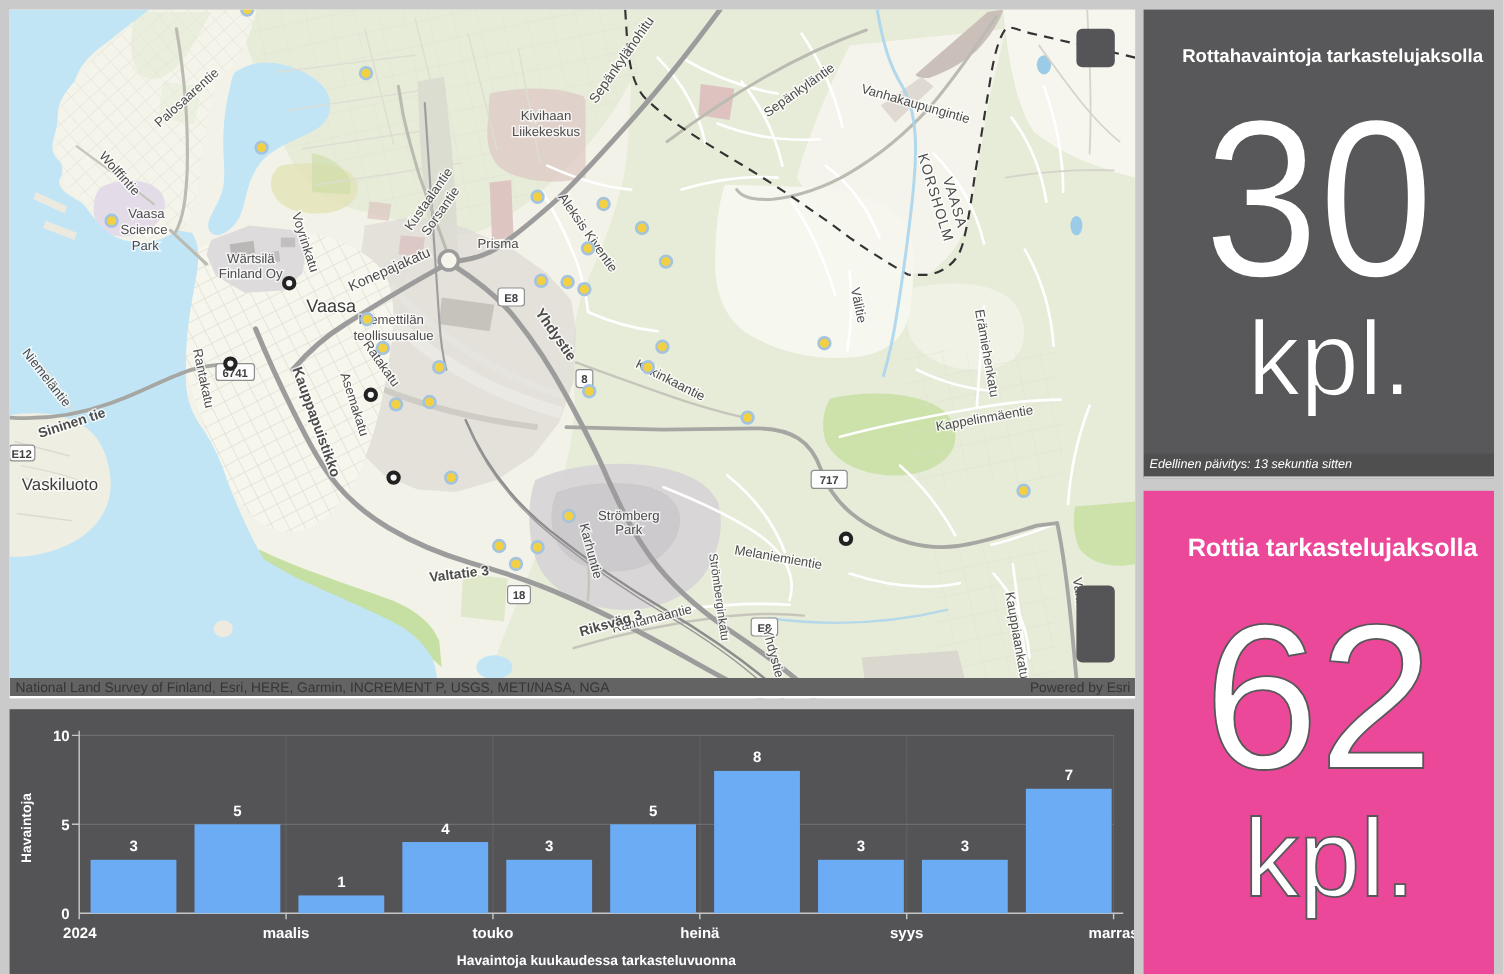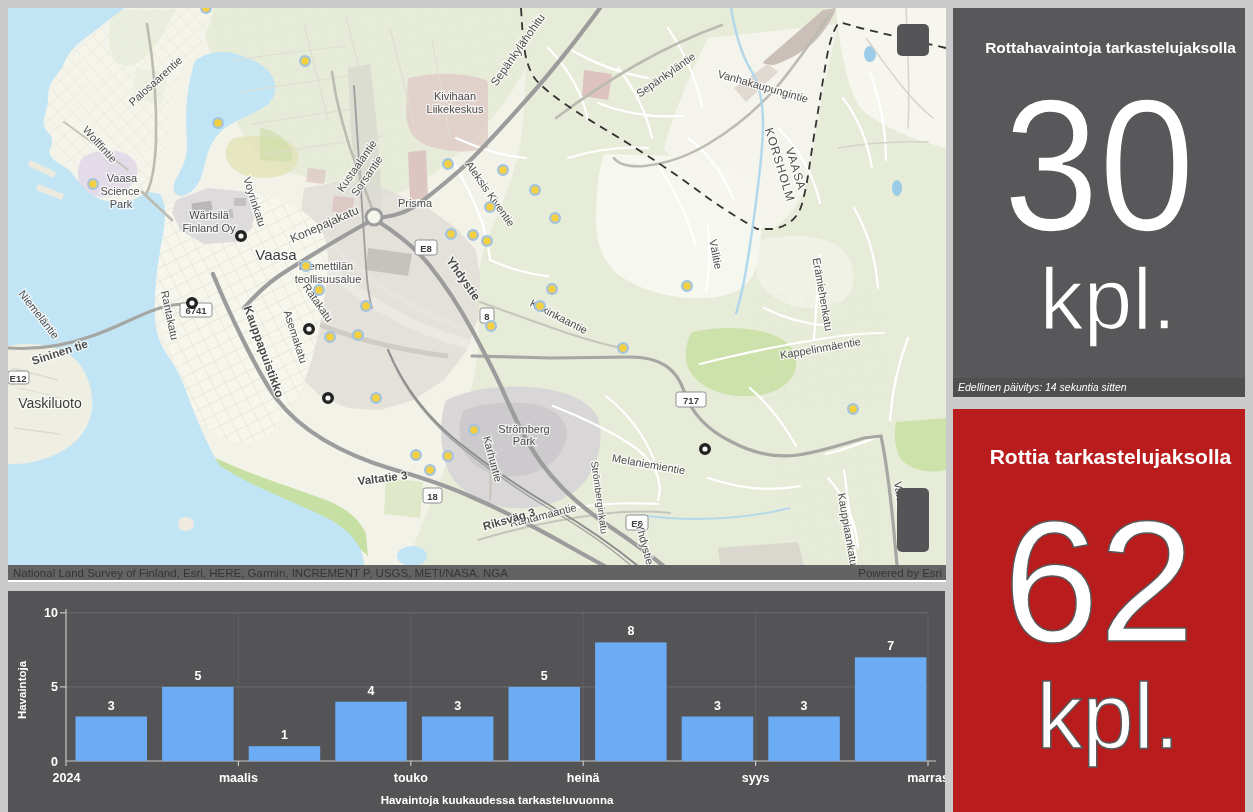--- a/index.html
+++ b/index.html
@@ -2,21 +2,21 @@
 <html><head>
 <meta charset="utf-8">
 <style>
 html,body{margin:0;padding:0;}
 body{width:1253px;height:812px;background:#cacaca;position:relative;overflow:hidden;
   font-family:"Liberation Sans", sans-serif;}
 .panel{position:absolute;overflow:hidden;}
 #map{left:8px;top:8px;width:938px;height:574px;background:#f3f2e8;}
 #chart{left:8px;top:591px;width:937px;height:221px;background:#545457;}
 #p1{left:953px;top:8px;width:292px;height:389px;background:#58585a;border-bottom:2px solid #cfcfcf;}
-#p2{left:953px;top:409px;width:292px;height:403px;background:#b91c1c;}
+#p2{left:953px;top:409px;width:292px;height:403px;background:#ec4899;}
 .ptitle{color:#fff;font-weight:bold;text-align:center;margin-left:23px;}
 #p1 .ptitle{font-size:15.5px;margin-top:31px;}
 #p2 .ptitle{font-size:21px;margin-top:36px;}
 .bignum{color:#fff;text-align:center;line-height:1;-webkit-text-stroke:1.5px #58585a;}
 #p1 .bignum{font-size:187px;margin-top:15px;transform:scaleX(0.92);}
 #p2 .bignum{font-size:172px;margin-top:26px;}
 .kpl{color:#fff;text-align:center;line-height:1;-webkit-text-stroke:1.5px #58585a;padding-left:18px;}
 #p1 .kpl{font-size:88px;margin-top:-4px;}
 #p2 .kpl{font-size:92px;margin-top:3px;}
 .upd{position:absolute;left:0;right:0;bottom:0;padding:3px 0 4px 5px;background:rgba(0,0,0,0.10);color:#fff;font-style:italic;font-size:10.5px;}
@@ -351,19 +351,19 @@
 <text x="920" y="190.5">marras</text>
 <text x="489" y="213" font-size="11.5">Havaintoja kuukaudessa tarkasteluvuonna</text>
 <text transform="translate(17.5,99) rotate(-90)" font-size="11.5" x="0" y="0">Havaintoja</text>
 </g>
 </svg>
 </div>
 <div id="p1" class="panel">
 <div class="ptitle">Rottahavaintoja tarkastelujaksolla</div>
 <div class="bignum">30</div>
 <div class="kpl">kpl.</div>
-<div class="upd">Edellinen päivitys: 14 sekuntia sitten</div>
+<div class="upd">Edellinen päivitys: 13 sekuntia sitten</div>
 </div>
 <div id="p2" class="panel">
 <div class="ptitle">Rottia tarkastelujaksolla</div>
 <div class="bignum">62</div>
 <div class="kpl">kpl.</div>
 </div>
 
 </body></html>

